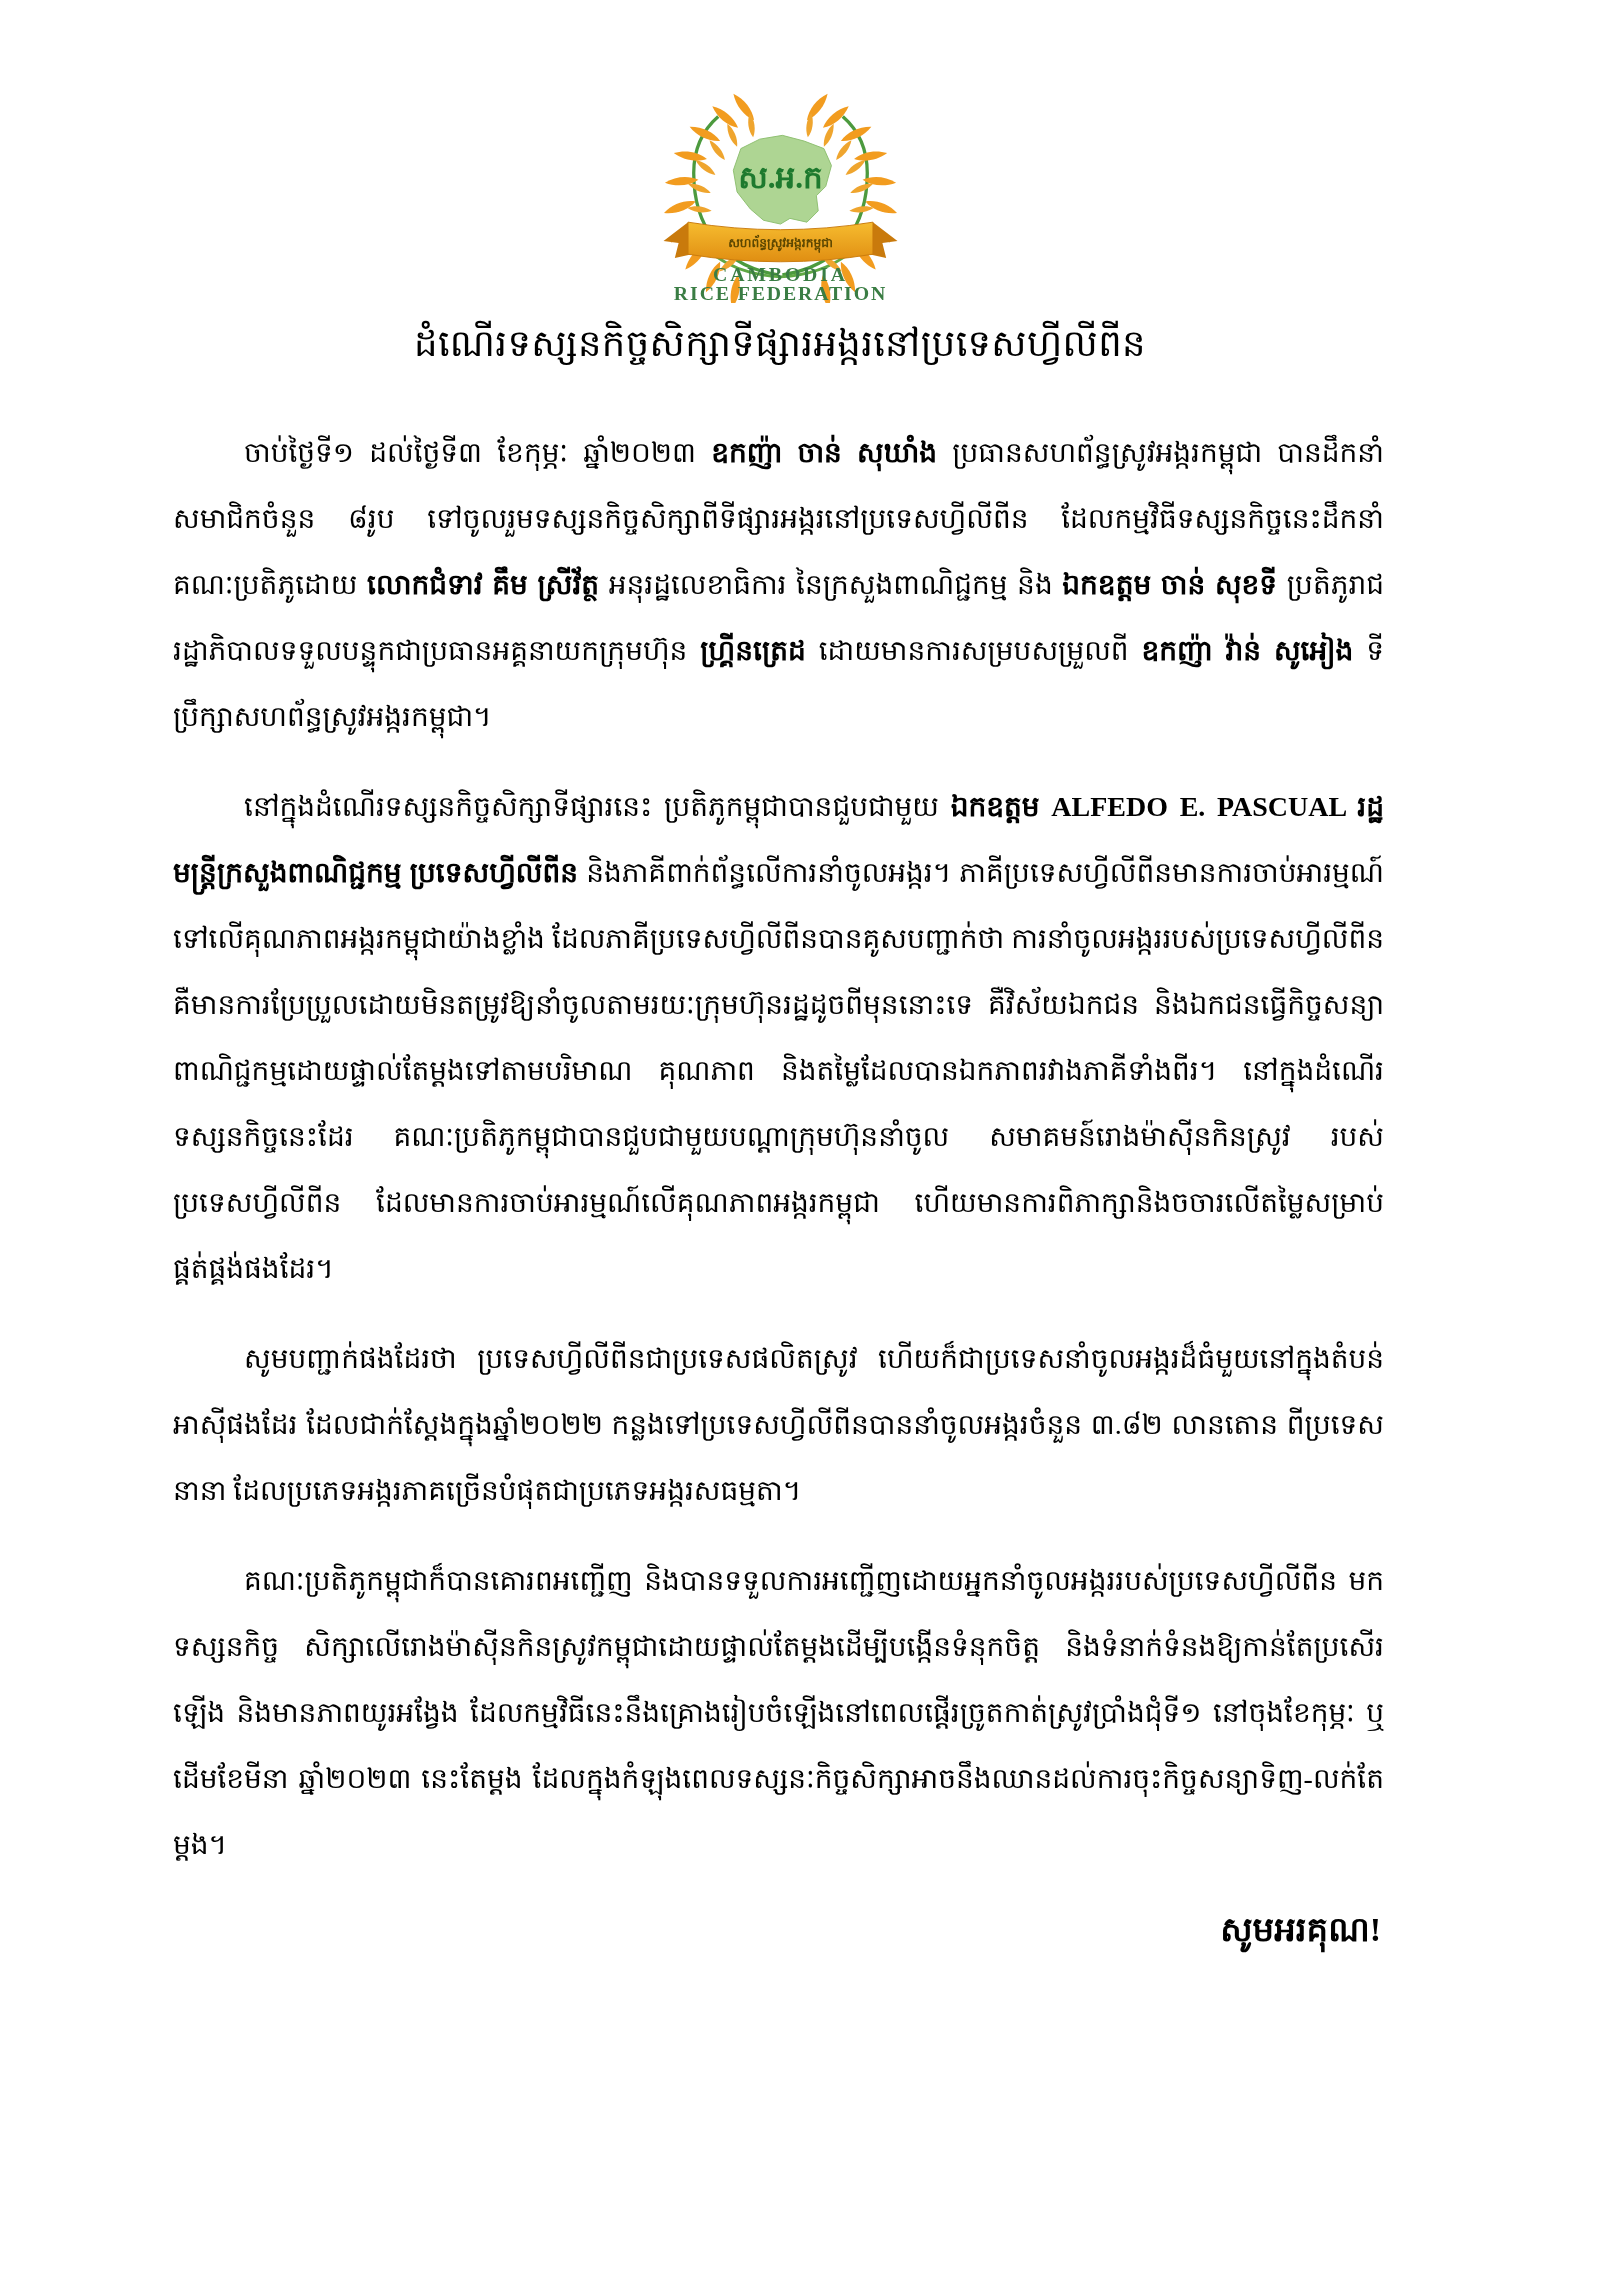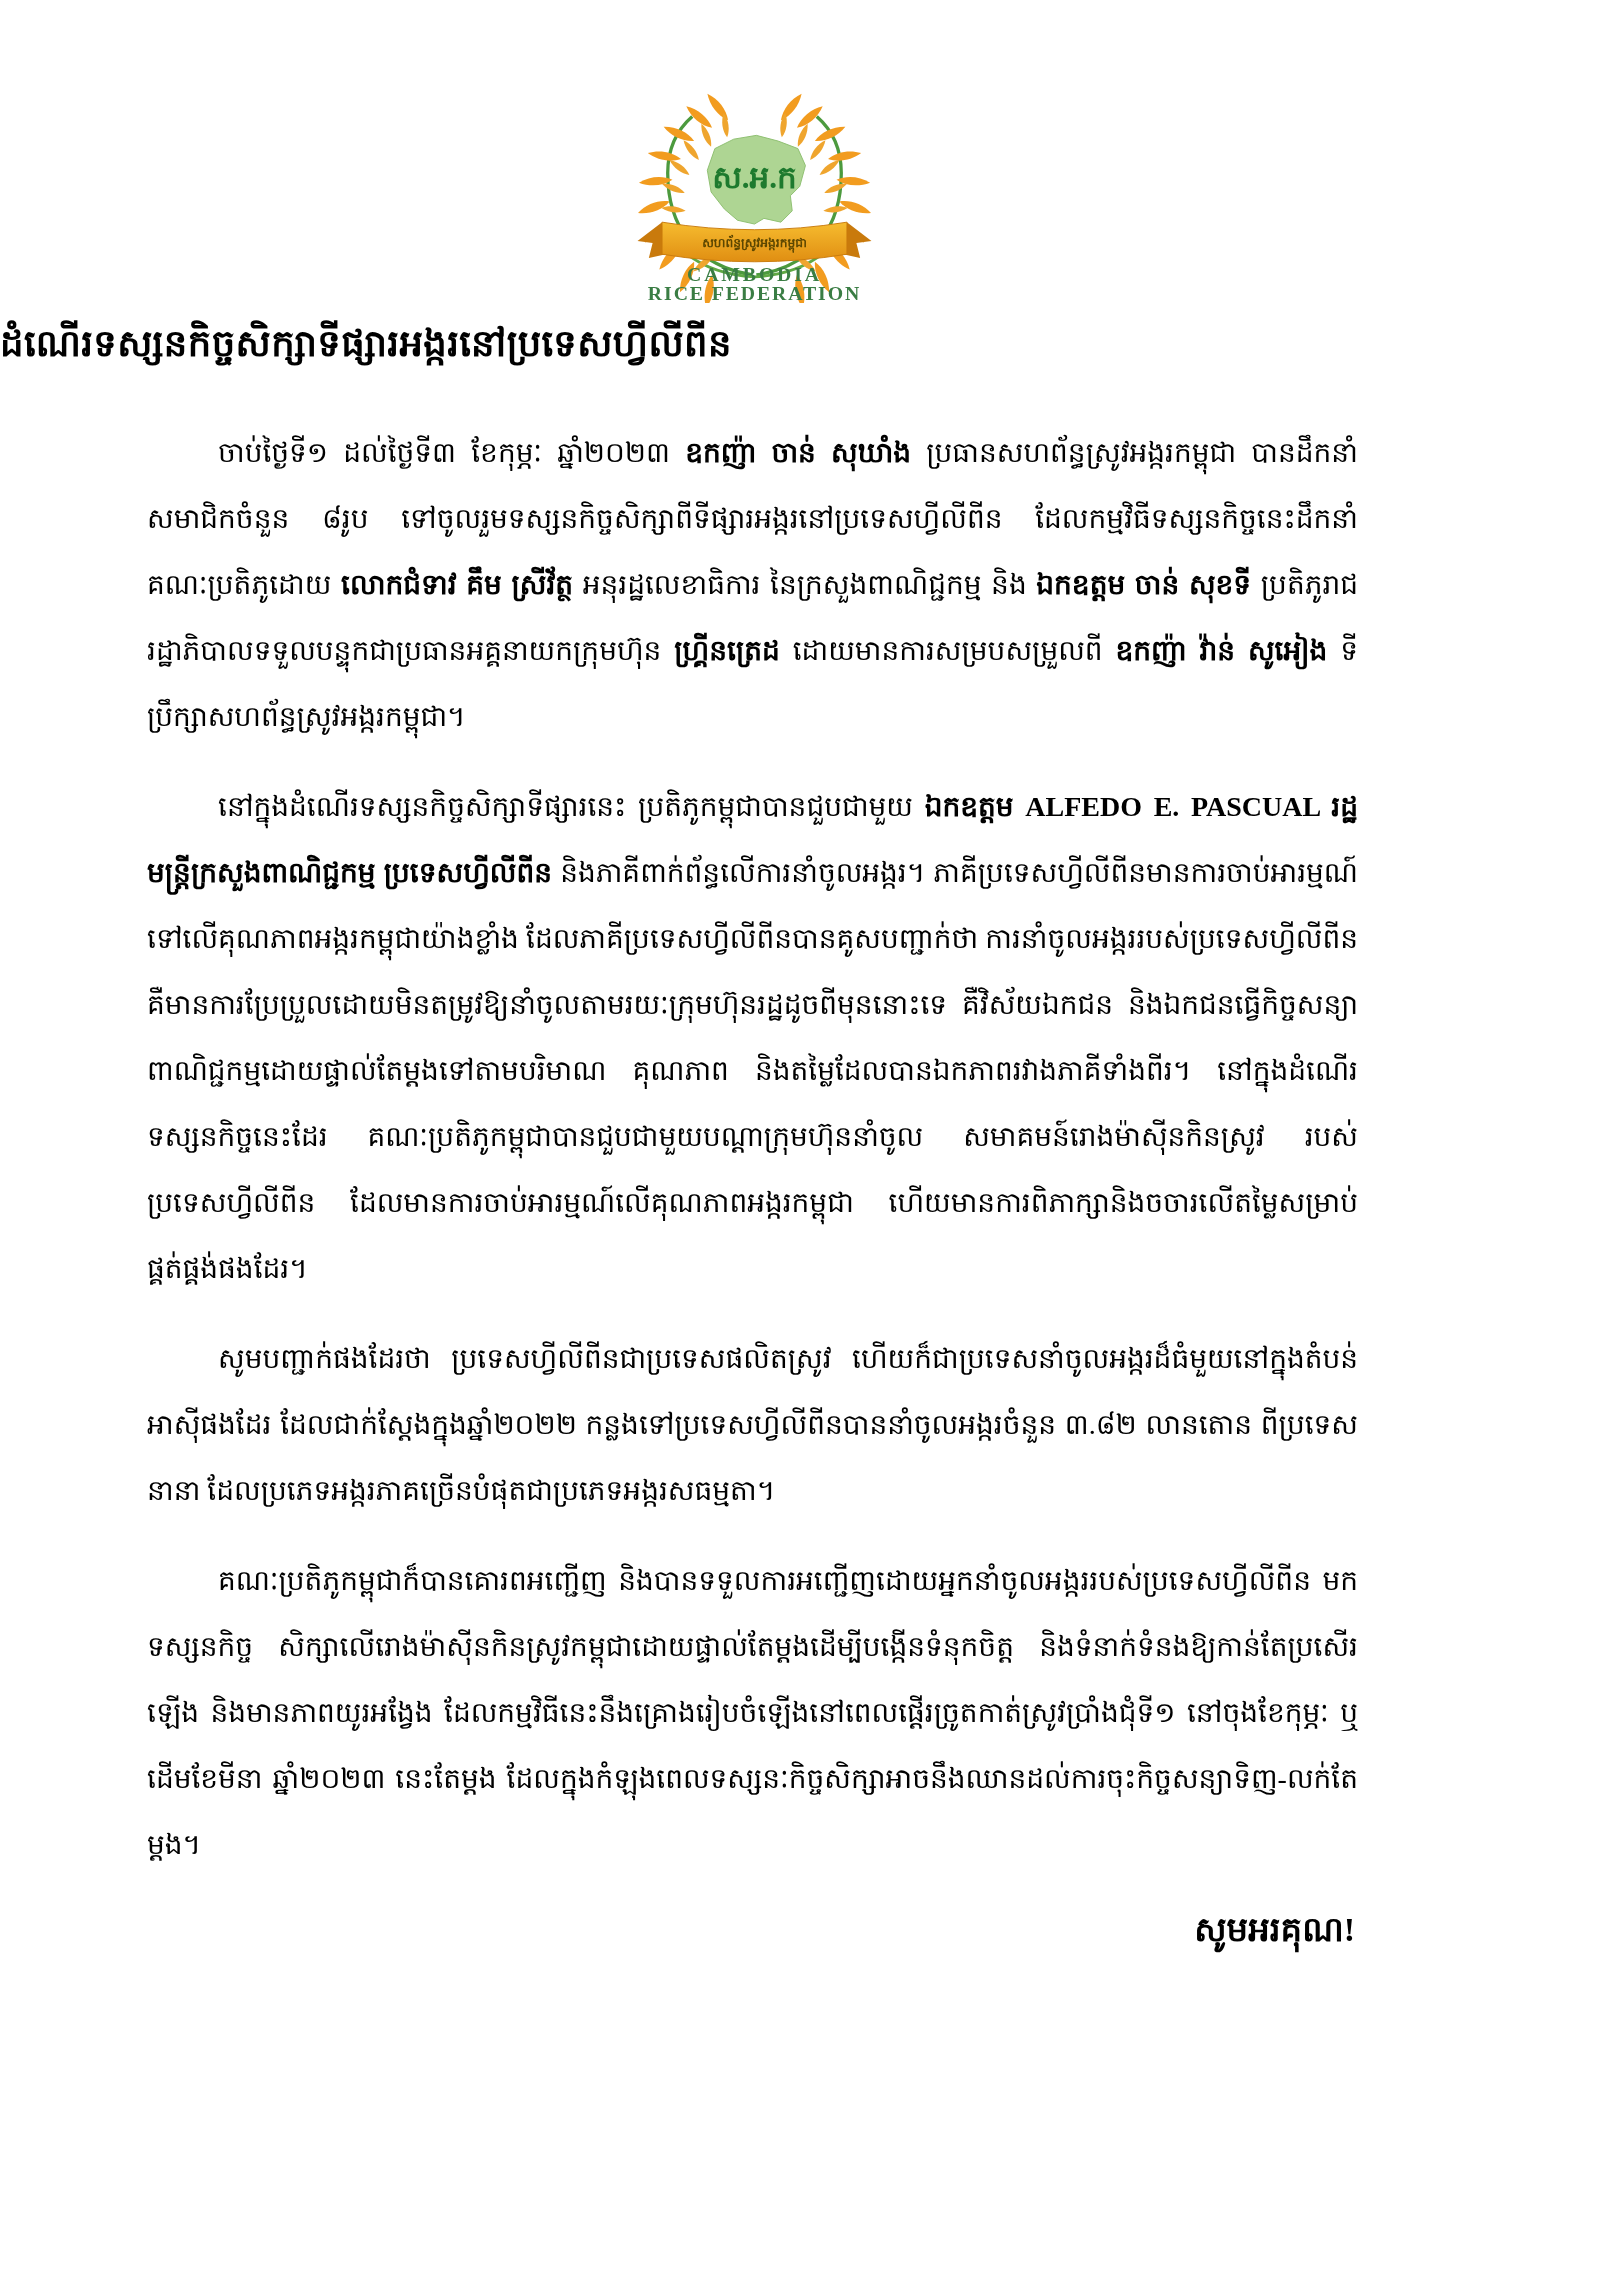--- a/index.html
+++ b/index.html
@@ -4,32 +4,34 @@
 <style>
   html,body{margin:0;padding:0;background:#ffffff;}
   .page{
     position:relative;
     width:1508px;
     height:2293px;
     background:#ffffff;
     font-family:"Liberation Serif","DejaVu Serif",serif;
     color:#000000;
     overflow:hidden;
+    padding-left:26px;
   }
   .logo-wrap{
     padding-top:80px;
     text-align:center;
   }
   .logo-svg{
     width:283px;
     height:223px;
   }
   .doc-title{
     margin-top:12.5px;
-    font-weight:bold;
+    text-align:center;
+    font-weight:normal;
     font-size:37px;
     letter-spacing:0.4px;
   }
   .content{
     padding:0 150px 0 147px;
     margin-top:46px;
   }
   .para{
     margin:0 0 24px 0;
     font-size:28px;

